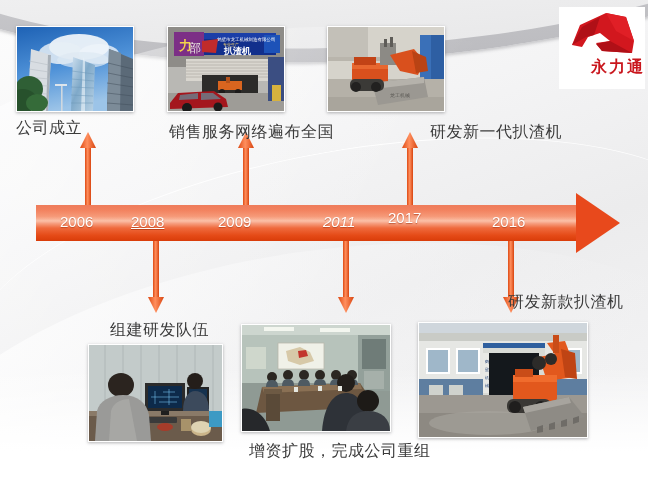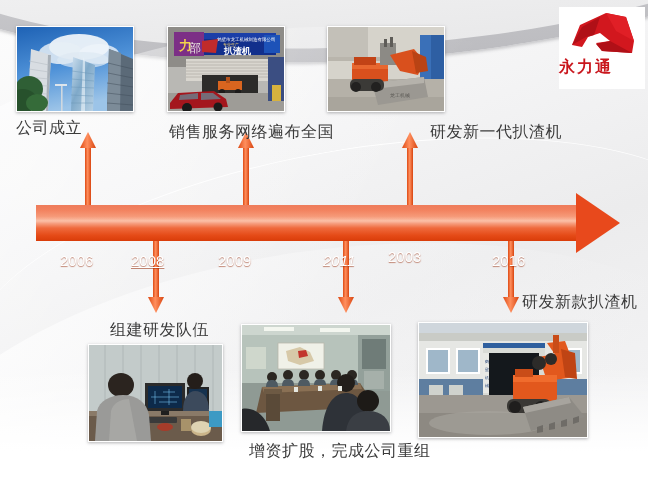--- a/index.html
+++ b/index.html
@@ -85,21 +85,21 @@
   }
 
   
   .logo-box {
     position: absolute;
     left: 559px;
     top: 7px;
     width: 86px;
     height: 82px;
     background: #ffffff;
-    text-align: left;
+    text-align: right;
     z-index: 12;
   }
   .logo-mark {
     width: 72px;
     height: 46px;
     margin: 4px auto 0 auto;
     display: block;
   }
   .logo-text {
     font-family: "DejaVu Sans", "Liberation Sans", sans-serif;
@@ -185,21 +185,20 @@
 
   .year {
     position: absolute;
     top: 213px;
     font-family: "Liberation Sans", "DejaVu Sans", sans-serif;
     font-size: 15px;
     color: #ffffff;
     text-shadow: 0 1px 1px rgba(150,40,5,0.55);
     z-index: 10;
     white-space: nowrap;
-    margin-top: 39px;
   }
 
   
   .conn {
     position: absolute;
     z-index: 7;
   }
   .conn svg { display: block; }
 
 </style>
@@ -374,21 +373,21 @@
   <div class="timeline">
     <div class="timeline-inner"></div>
     <div class="timeline-sheen"></div>
   </div>
   <div class="arrow-head"></div>
 
   <div class="year" style="left:60px;">2006</div>
   <div class="year" style="left:131px;text-decoration:underline;">2008</div>
   <div class="year" style="left:218px;">2009</div>
   <div class="year" style="left:323px;font-style:italic;">2011</div>
-  <div class="year" style="left:388px; top:209px;">2003</div>
+  <div class="year" style="left:388px; top:209px;">2017</div>
   <div class="year" style="left:492px;">2016</div>
 
   <div class="conn" style="left:80px; top:132px;">
     <svg width="16" height="78" viewBox="0 0 16 78">
       <defs>
           <linearGradient id="ug1" x1="0" y1="0" x2="1" y2="0">
         <stop offset="0%" stop-color="#de4a14"></stop>
             <stop offset="45%" stop-color="#ff8f5e"></stop>
         <stop offset="100%" stop-color="#d8440f"></stop>
           </linearGradient>
@@ -435,21 +434,21 @@
 
   <div class="conn" style="left:503px; top:241px;">
     <svg width="16" height="72" viewBox="0 0 16 72">
       <rect x="5" y="0" width="6" height="58" fill="url(#dg1)"></rect>
       <polygon points="8,72 0,56 16,56" fill="url(#dg1)"></polygon>
     </svg>
   </div>
 
   <div class="caption" style="left:110px; top:320px;">组建研发队伍</div>
   <div class="caption" style="left:249px; top:441px;">增资扩股，完成公司重组</div>
-  <div class="caption" style="left:522px; top:292px;">研发新款扒渣机</div>
+  <div class="caption" style="left:508px; top:292px;">研发新款扒渣机</div>
 
   <div class="photo" style="left:88px; top:344px; width:133px; height:96px;">
     <svg viewBox="0 0 133 96" preserveAspectRatio="none">
       <rect width="133" height="96" fill="#b9c2c2"></rect>
 
       <rect x="0" y="0" width="133" height="66" fill="#c3cbca"></rect>
       <g stroke="#aab3b2" stroke-width="0.8">
         <line x1="16" y1="0" x2="16" y2="66"></line>
           <line x1="34" y1="0" x2="34" y2="66"></line>
         <line x1="52" y1="0" x2="52" y2="66"></line>

